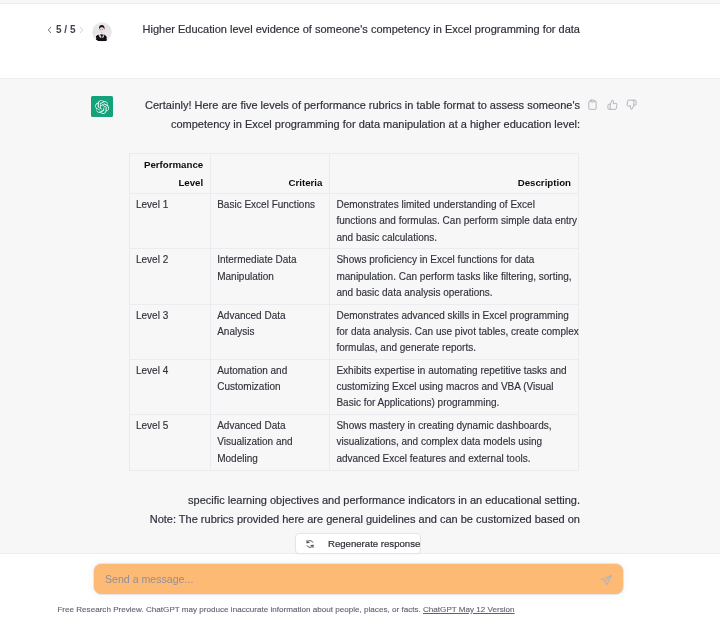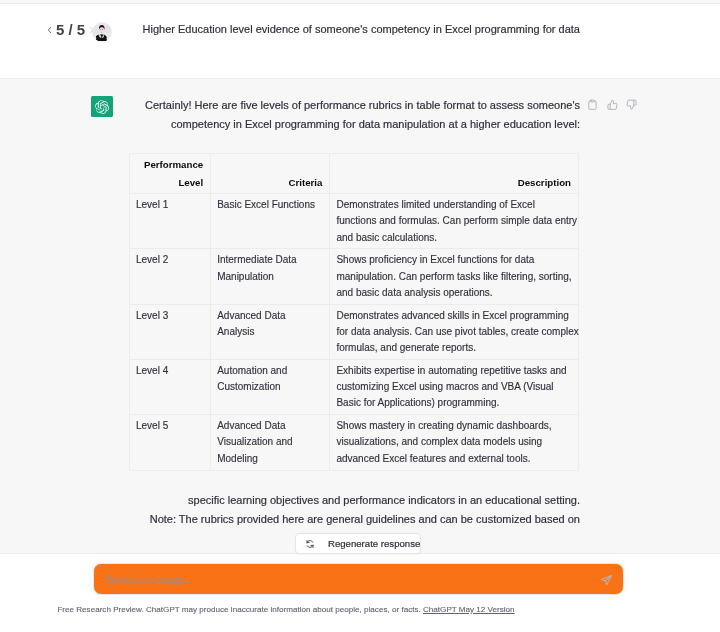--- a/index.html
+++ b/index.html
@@ -20,21 +20,21 @@
   .prev-strip::after { content:""; position:absolute; left:0; bottom:0; width:100%; height:1px; background:#ececf1; }
   .msg-user { position:absolute; left:0; top:4px; width:720px; height:75px; background:#ffffff; }
   .msg-user::after { content:""; position:absolute; left:0; bottom:0; width:100%; height:1px; background:#ececf1; }
   .msg-assistant { position:absolute; left:0; top:79px; width:720px; height:475px; background:#f7f7f8; }
   .msg-assistant::after { content:""; position:absolute; left:0; bottom:0; width:100%; height:1px; background:#ececf1; }
 
   
   button { background:transparent; border:0; padding:0; margin:0; font-family:inherit; cursor:pointer; -webkit-appearance:none; appearance:none; }
   .nav { position:absolute; left:47px; top:25px; display:flex; align-items:center; height:10px; }
   .nav .arr { display:block; width:5px; height:8px; line-height:0; }
-  .nav .cnt { font-size:15px; color:#40414f; font-weight:700; letter-spacing:0; margin:0 4px; line-height:10px;
+  .nav .cnt { font-size:10px; color:#40414f; font-weight:700; letter-spacing:0; margin:0 4px; line-height:10px;
               white-space:pre; font-family:"Liberation Sans", sans-serif; }
 
   
   .avatar { position:absolute; left:92px; top:22px; width:20px; height:20px; border-radius:50%; overflow:hidden; line-height:0; filter:blur(0.35px); }
   .bot-icon { position:absolute; left:91px; top:96px; width:21.5px; height:21px; border-radius:1.5px;
               background:#12a37a; display:flex; align-items:center; justify-content:center; }
 
   
   .ptext { position:absolute; left:128px; width:452px; font-size:11.0px; color:#2d2f39;
            -webkit-text-stroke:0.18px #2d2f39; }
@@ -66,21 +66,21 @@
   table.rubric .ln { display:block; white-space:nowrap; }
 
   
   .regen { position:absolute; left:295px; top:533px; width:126px; height:21px; display:inline-flex; align-items:center;
            background:#ffffff; border:1px solid #e5e5e8; border-radius:4px; padding:0 0 0 9px;
            font-family:inherit; font-size:9.6px; color:#2f3039; -webkit-text-stroke:0.2px #2f3039; box-shadow:0 1px 2px rgba(0,0,0,0.035); cursor:pointer; }
   .regen .ricon { display:flex; align-items:center; line-height:0; }
   .regen .rlab { margin-left:13px; line-height:1; white-space:nowrap; }
 
   
-  .composer { position:absolute; left:93px; top:563px; width:531px; height:32px; background:#f97316;
+  .composer { position:absolute; left:93px; top:563px; width:531px; height:32px; background:#fdba74;
               border:1px solid #e6e6ea; border-radius:8px; box-shadow:0 0 8px rgba(0,0,0,0.045); }
   .composer input { position:absolute; left:9px; top:0; width:470px; height:30px; line-height:30px; border:0; outline:0;
                     font-family:inherit; font-size:10.6px; color:#40414f; background:transparent; }
   .composer input::placeholder { color:#8e8ea0; opacity:1; }
   .send { position:absolute; right:10px; top:10px; width:13px; height:13px; background:transparent; border:0;
           padding:0; display:flex; align-items:center; justify-content:center; cursor:pointer; }
 
   
   .footer { position:absolute; left:0; top:603.8px; width:572px; text-align:center; font-size:8.1px;
             color:#62626f; line-height:12px; white-space:nowrap; -webkit-text-stroke:0.12px #62626f; }

